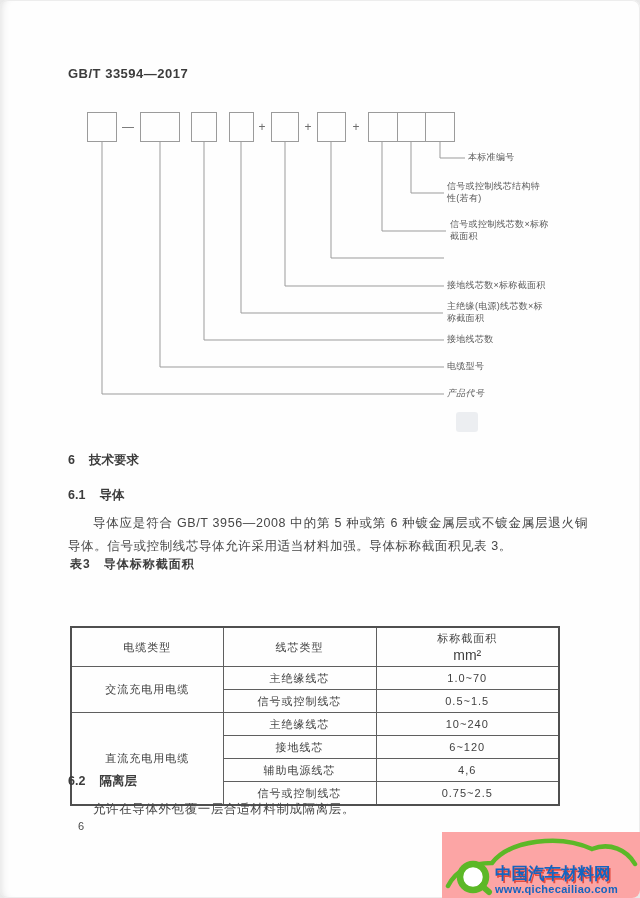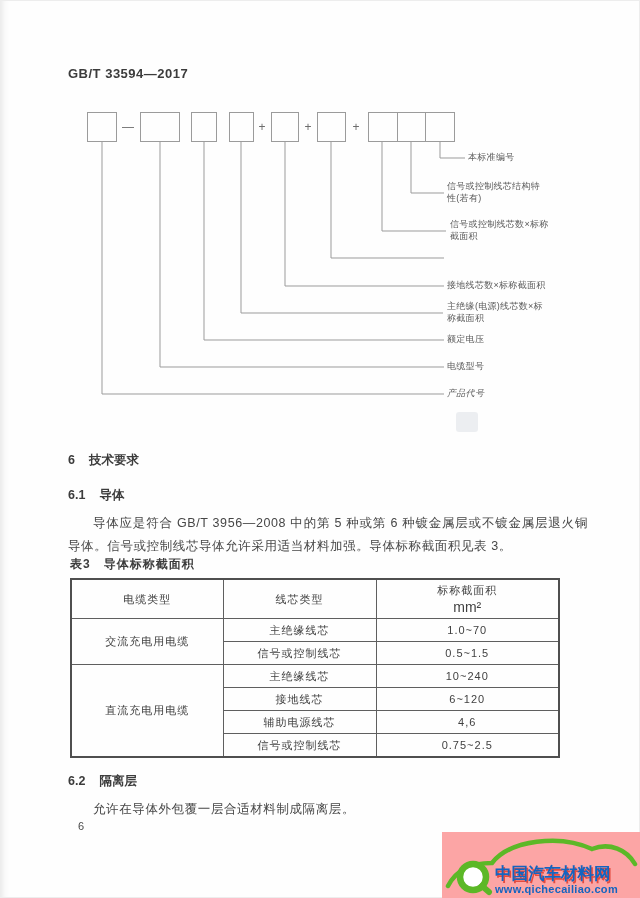--- a/index.html
+++ b/index.html
@@ -2,41 +2,42 @@
 <html><head>
 <meta charset="utf-8">
 <style>
   html,body{margin:0;padding:0;background:#e9e9e9;}
   .page{
     position:relative;width:640px;height:898px;margin:0 auto;
     background:#fefefe;overflow:hidden;
     font-family:"Liberation Sans","DejaVu Sans",sans-serif;
     color:#424242;
     box-shadow:inset 0 0 0 1px #ededed, inset 8px 0 10px -8px #d8d8d8;
+    border-radius:8px;
   }
   
   .doc-number{position:absolute;left:68px;top:66px;font-size:13px;font-weight:bold;color:#3c3c3c;letter-spacing:.5px;}
   
   .diagram-lines{position:absolute;left:0;top:0;width:640px;height:440px;}
   .dbox{position:absolute;top:112px;height:30px;border:1px solid #9b9b9b;background:transparent;box-sizing:border-box;}
   .dbox-split{display:flex;}
   .dbox-split .cell{flex:1;box-sizing:border-box;}
   .dbox-split .cell + .cell{border-left:1px solid #9b9b9b;}
   .dsep{position:absolute;top:120px;font-size:12px;color:#6c6c6c;transform:translateX(-50%);}
   .dlabel{position:absolute;font-size:9px;line-height:11.5px;color:#5a5a5a;letter-spacing:.3px;}
   .fig-caption{position:absolute;left:0;top:414px;width:640px;text-align:center;font-size:12.5px;font-weight:bold;color:#3d3d3d;letter-spacing:1px;}
   .wm-remnant{position:absolute;left:456px;top:412px;width:22px;height:20px;background:#e9ebee;border-radius:3px;opacity:.85;}
   
   .sec-heading{position:absolute;left:68px;font-size:12.5px;font-weight:bold;color:#3c3c3c;}
   .sec-heading .num{margin-right:14px;}
   .body-text{position:absolute;left:68px;width:520px;font-size:12.5px;line-height:23px;color:#464646;text-indent:2em;text-align:justify;letter-spacing:.6px;}
   .tbl-caption{position:absolute;left:70px;top:556px;width:488px;font-size:12px;font-weight:bold;color:#3c3c3c;letter-spacing:1px;}
   
   .tbl-wrap{position:absolute;left:70px;top:578px;}
-  table.spec{border-collapse:collapse;table-layout:fixed;width:488px;border:2px solid #4f4f4f;}
+  table.spec{border-collapse:collapse;table-layout:fixed;width:488px;border:2px solid #4f4f4f;margin-top:48px;}
   table.spec th,table.spec td{
     border:1px solid #5f5f5f;font-size:11px;color:#3f3f3f;text-align:center;
     padding:0;height:22px;font-weight:normal;letter-spacing:1px;
   }
   table.spec thead th{height:38px;}
   .unit{font-size:14px;margin-top:1px;letter-spacing:0;}
   
   .page-number{position:absolute;left:78px;top:820px;font-size:11px;color:#4a4a4a;}
   .footer-logo{position:absolute;right:0;bottom:0;width:198px;height:66px;background:#fca5a5;}
 </style>
@@ -75,21 +76,21 @@
     <div class="cell"></div>
     <div class="cell"></div>
     <div class="cell"></div>
   </div>
 
   <div class="dlabel" style="left:468px;top:152px;white-space:nowrap;">本标准编号</div>
   <div class="dlabel" style="left:447px;top:181px;width:102px;">信号或控制线芯结构特性(若有)</div>
   <div class="dlabel" style="left:450px;top:219px;width:104px;">信号或控制线芯数×标称截面积</div>
   <div class="dlabel" style="left:447px;top:280px;white-space:nowrap;">接地线芯数×标称截面积</div>
   <div class="dlabel" style="left:447px;top:301px;width:100px;">主绝缘(电源)线芯数×标称截面积</div>
-  <div class="dlabel" style="left:447px;top:334px;white-space:nowrap;">额定电压</div>
+  <div class="dlabel" style="left:447px;top:334px;white-space:nowrap;">接地线芯数</div>
   <div class="dlabel" style="left:447px;top:361px;white-space:nowrap;">电缆型号</div>
   <div class="dlabel" style="left:447px;top:388px;white-space:nowrap;font-style:italic;">产品代号</div>
 
   <div class="wm-remnant"></div>
 
   <div class="sec-heading" style="top:452px;">
     <span class="num">6</span><span>技术要求</span>
   </div>
 
   <div class="sec-heading" style="top:487px;">

